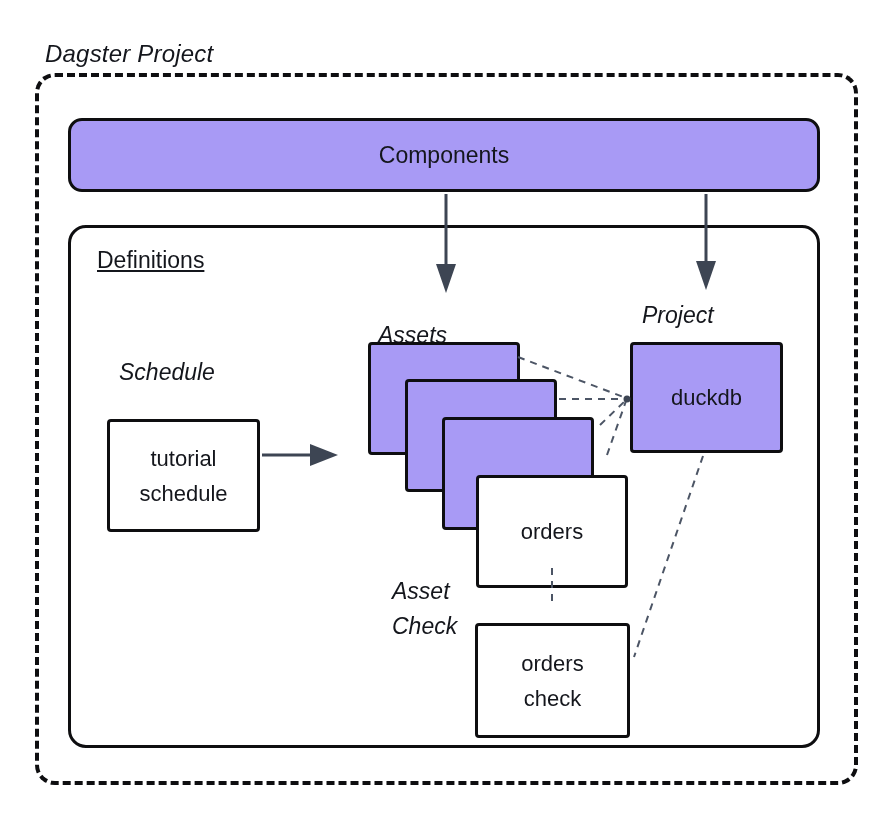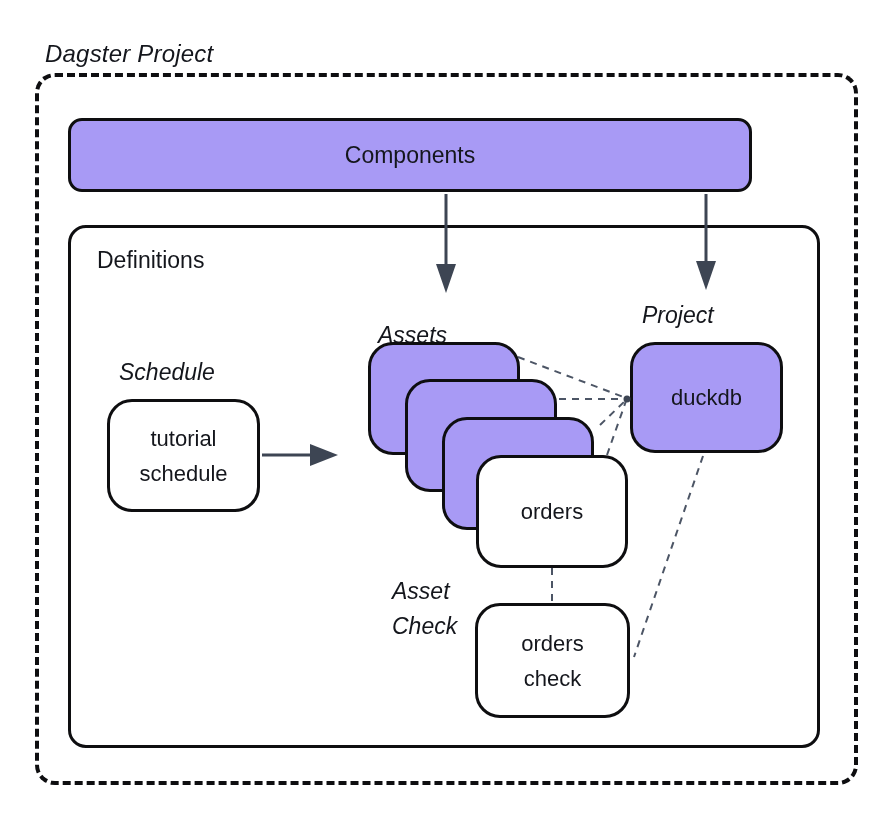--- a/index.html
+++ b/index.html
@@ -33,21 +33,21 @@
     width: 823px;
     height: 712px;
     border: 4px dashed #0e0e10;
     border-radius: 20px;
     box-sizing: border-box;
   }
   .components-bar {
     position: absolute;
     left: 68px;
     top: 118px;
-    width: 684px;
+    width: 752px;
     height: 74px;
     background: #a89af5;
     border: 3.5px solid #0e0e10;
     border-radius: 14px;
     box-sizing: border-box;
     display: flex;
     align-items: center;
     justify-content: center;
     font-size: 23px;
   }
@@ -60,42 +60,43 @@
     background: #ffffff;
     border: 3.5px solid #0e0e10;
     border-radius: 18px;
     box-sizing: border-box;
   }
   .definitions-label {
     position: absolute;
     left: 26px;
     top: 19px;
     font-size: 23px;
+    text-decoration: underline;
   }
   .sec-label {
     position: absolute;
     font-size: 23px;
     font-style: italic;
     white-space: nowrap;
   }
   .node {
     position: absolute;
     border: 3.5px solid #0e0e10;
-    border-radius: 25px;
+    border-radius: 4px;
     box-sizing: border-box;
     display: flex;
     flex-direction: column;
     align-items: center;
     justify-content: center;
     font-size: 22px;
     line-height: 35px;
     text-align: center;
   }
   .node.purple { background: #a89af5; }
-  .node.white  { background: #ffffff; }
+  .node.white  { background: #ffffff; margin-top: 20px; }
   .node .line { white-space: nowrap; display: block; }
   .connector-layer {
     position: absolute;
     left: 0;
     top: 0;
     width: 896px;
     height: 825px;
     pointer-events: none;
   }
 </style>

